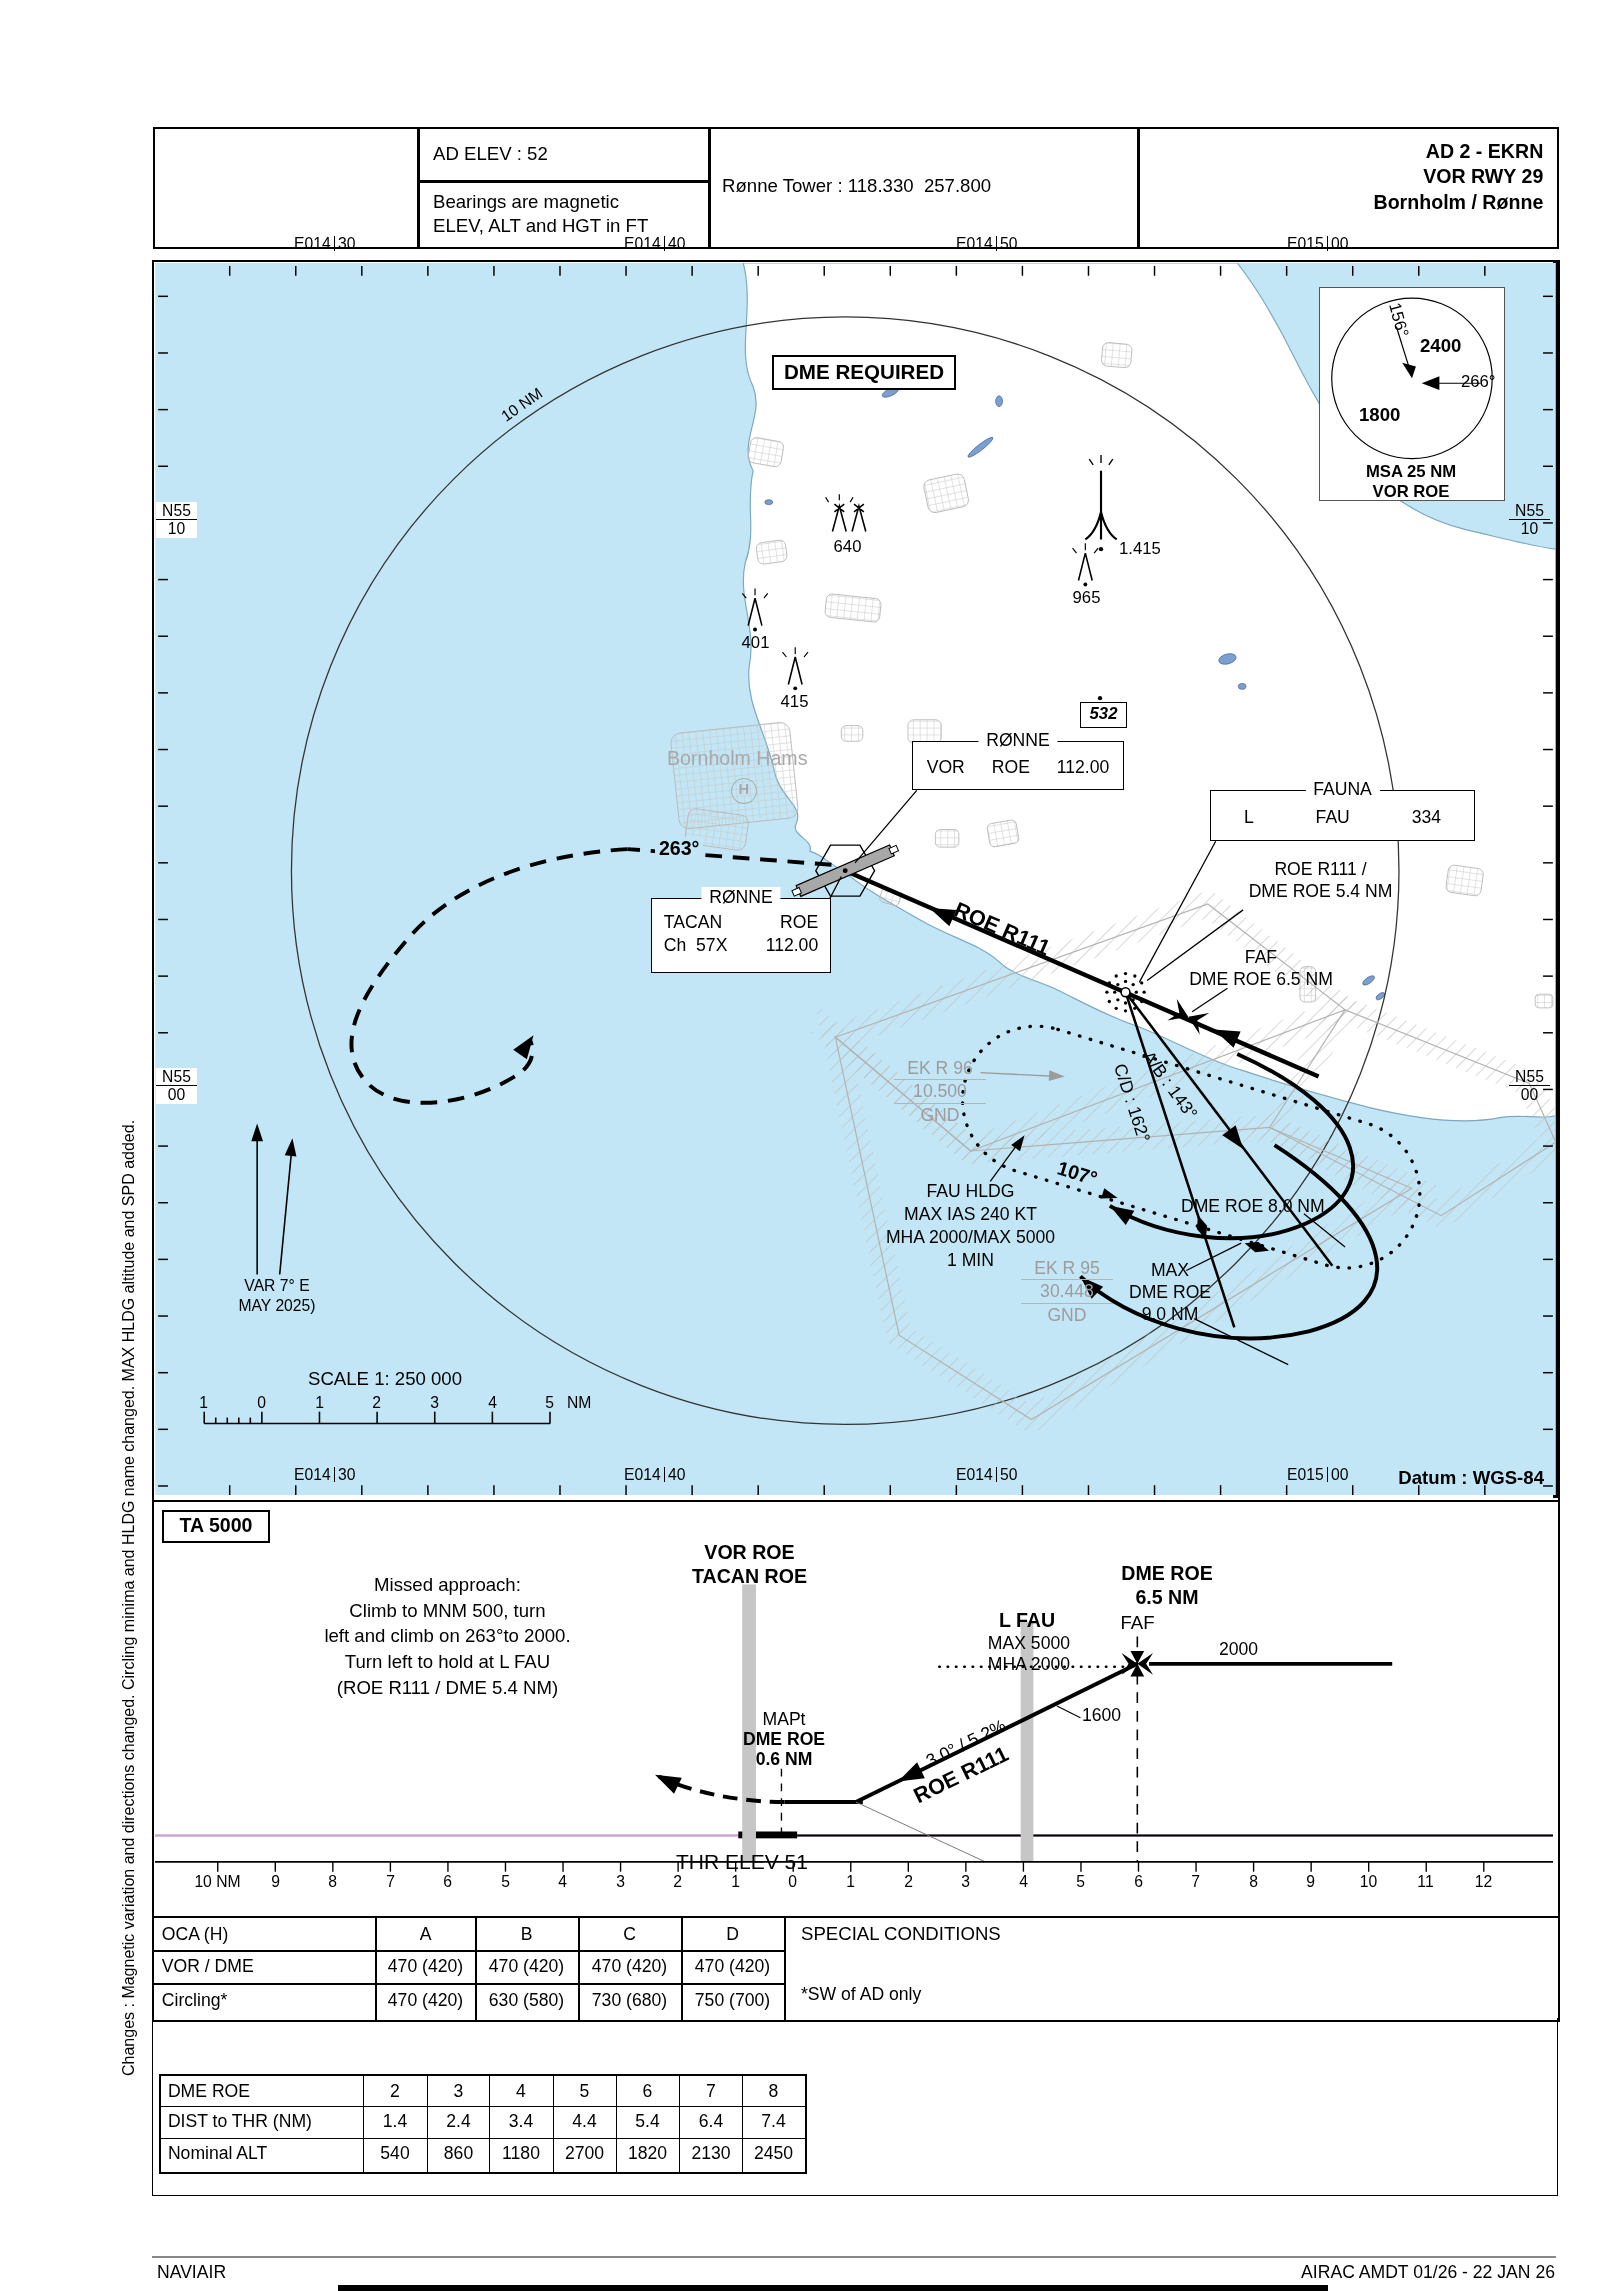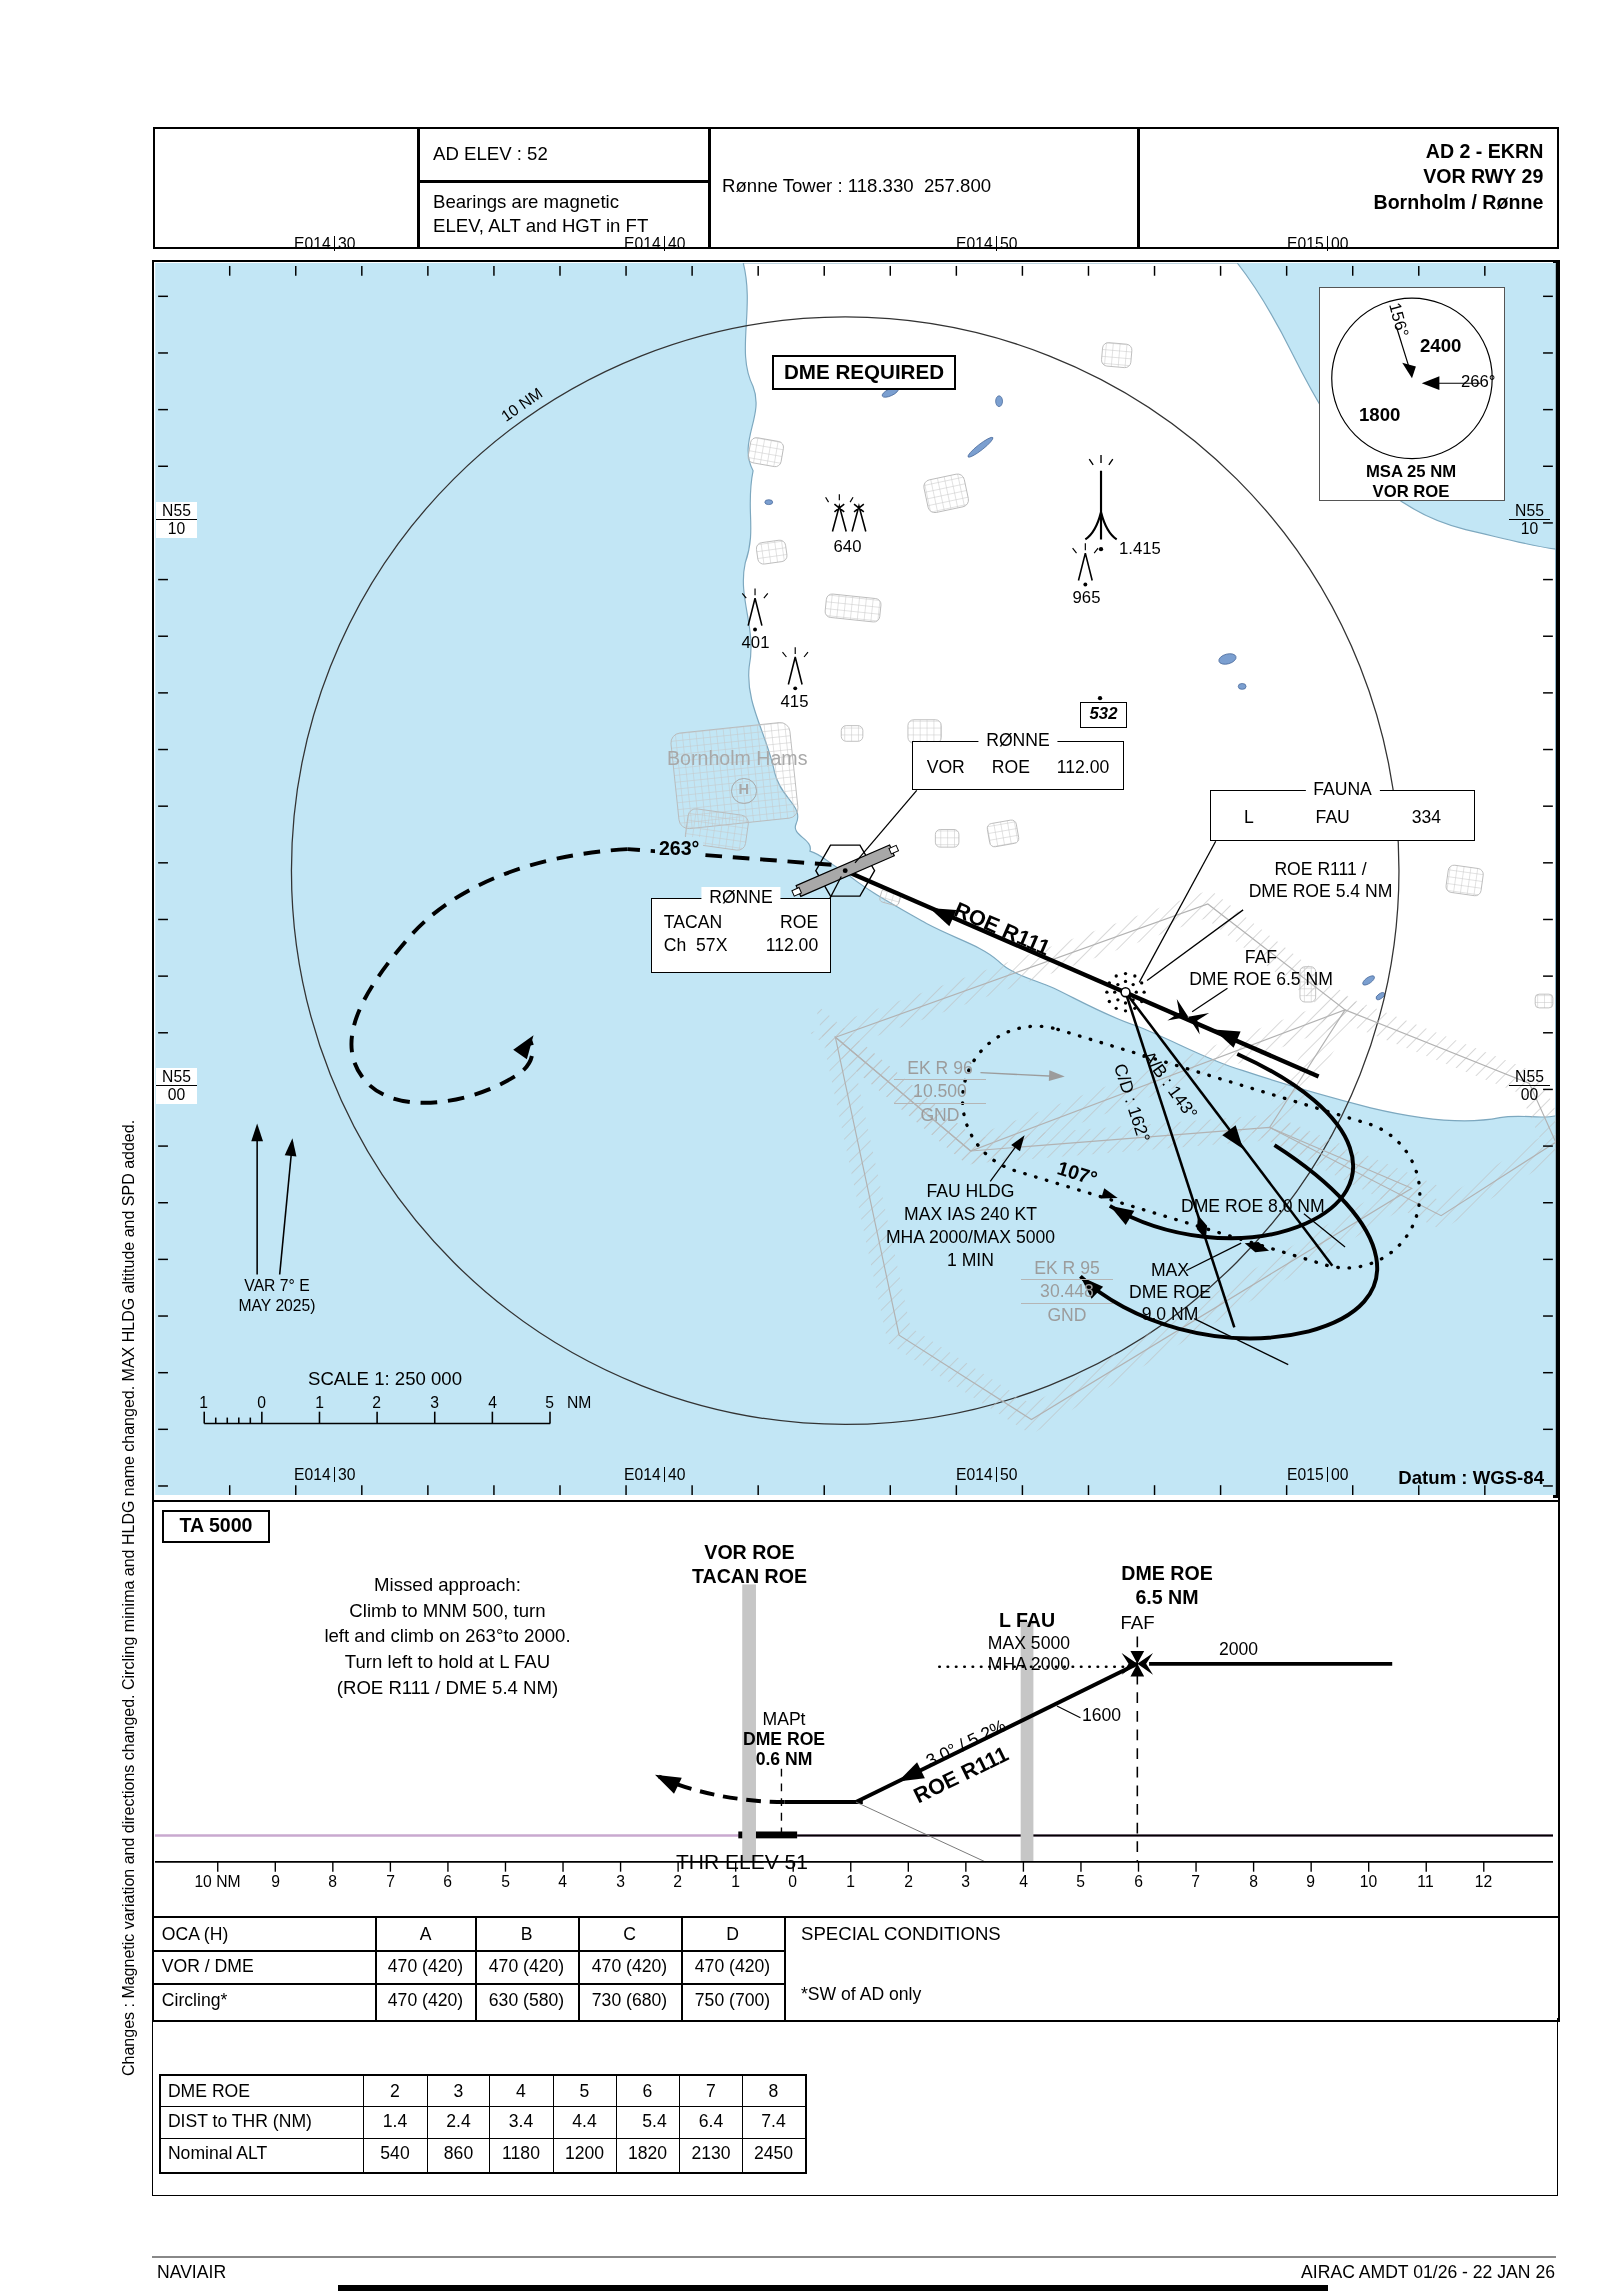--- a/index.html
+++ b/index.html
@@ -652,27 +652,27 @@
     <div class="cell cc" style="left:266px;top:0;width:63px;height:30px;">3</div>
     <div class="cell cc" style="left:328px;top:0;width:64px;height:30px;">4</div>
     <div class="cell cc" style="left:392px;top:0;width:63px;height:30px;">5</div>
     <div class="cell cc" style="left:455px;top:0;width:63px;height:30px;">6</div>
     <div class="cell cc" style="left:518px;top:0;width:64px;height:30px;">7</div>
     <div class="cell cc" style="left:581px;top:0;width:63px;height:30px;">8</div>
     <div class="cell cc" style="left:202px;top:30px;width:64px;height:31px;">1.4</div>
     <div class="cell cc" style="left:266px;top:30px;width:63px;height:31px;">2.4</div>
     <div class="cell cc" style="left:328px;top:30px;width:64px;height:31px;">3.4</div>
     <div class="cell cc" style="left:392px;top:30px;width:63px;height:31px;">4.4</div>
-    <div class="cell cc" style="left:455px;top:30px;width:63px;height:31px;margin-left:7px;">5.4</div>
+    <div class="cell cc" style="left:455px;top:30px;width:63px;height:31px;">5.4</div>
     <div class="cell cc" style="left:518px;top:30px;width:64px;height:31px;">6.4</div>
     <div class="cell cc" style="left:581px;top:30px;width:63px;height:31px;">7.4</div>
     <div class="cell cc" style="left:202px;top:62px;width:64px;height:31px;">540</div>
     <div class="cell cc" style="left:266px;top:62px;width:63px;height:31px;">860</div>
     <div class="cell cc" style="left:328px;top:62px;width:64px;height:31px;">1180</div>
-    <div class="cell cc" style="left:392px;top:62px;width:63px;height:31px;">1200</div>
+    <div class="cell cc" style="left:392px;top:62px;width:63px;height:31px;">2700</div>
     <div class="cell cc" style="left:455px;top:62px;width:63px;height:31px;">1820</div>
     <div class="cell cc" style="left:518px;top:62px;width:64px;height:31px;">2130</div>
     <div class="cell cc" style="left:581px;top:62px;width:63px;height:31px;">2450</div>
   </div>
 
   <div class="abs" style="left:152px;top:2256px;width:1404px;height:1.5px;background:#888;"></div>
   <div class="abs" style="left:157px;top:2262px;font-size:17.6px;">NAVIAIR</div>
   <div class="abs" style="left:967px;top:2262px;width:588px;font-size:17.6px;text-align:right;">AIRAC AMDT 01/26 - 22 JAN 26</div>
   <div class="abs" style="left:338px;top:2285px;width:990px;height:6.9px;background:#000;"></div>
 

